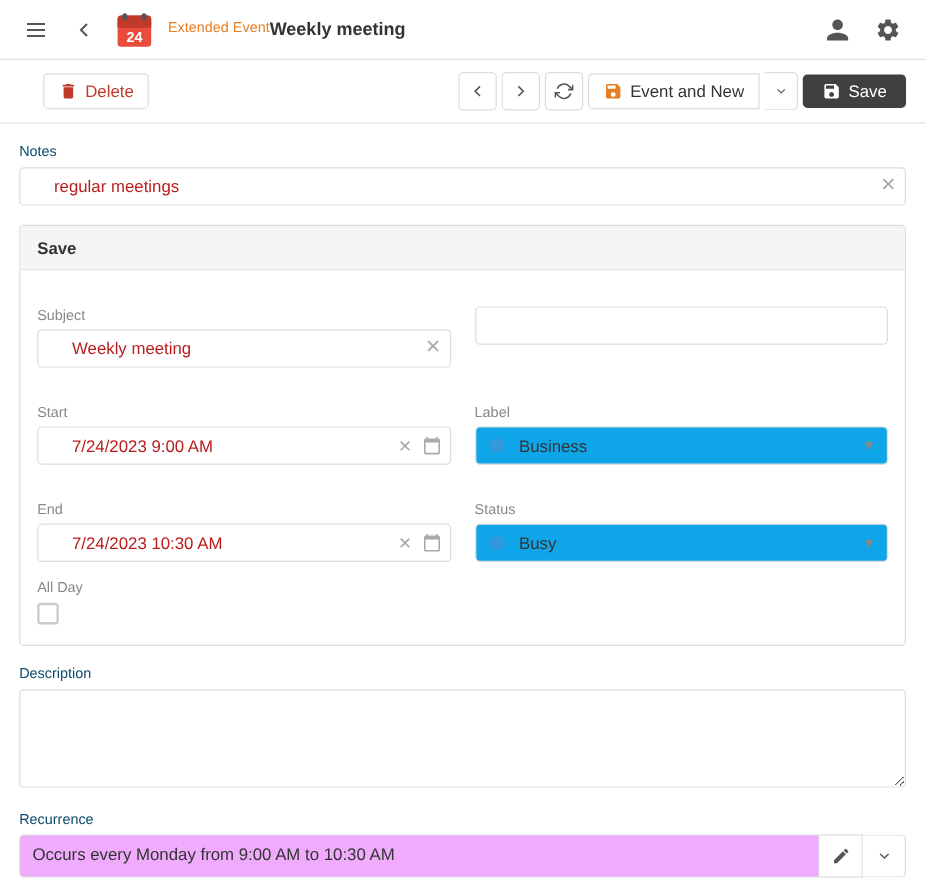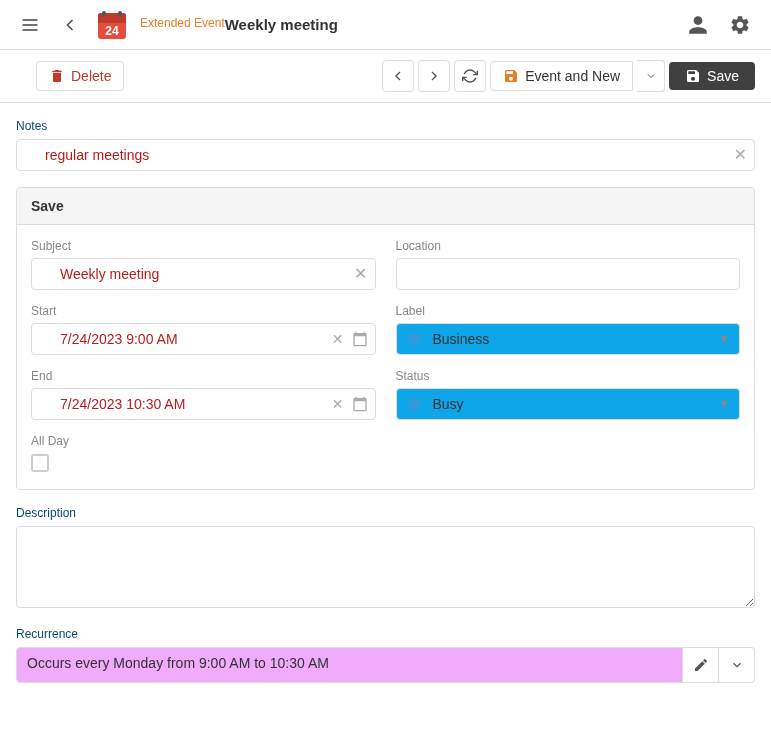--- a/index.html
+++ b/index.html
@@ -227,20 +227,21 @@
     .event-section-body {
       padding: 14px;
     }
     .form-row {
       display: flex;
       gap: 20px;
       margin-bottom: 14px;
     }
     .form-col {
       flex: 1;
+      margin-top: 16px;
     }
     .form-field-label {
       font-size: 12px;
       color: #888;
       margin-bottom: 5px;
       display: block;
     }
     .input-with-icons {
       position: relative;
       display: flex;
@@ -485,21 +486,20 @@
 
       <div class="form-row">
         <div class="form-col">
           <label class="form-field-label">Subject</label>
           <div class="input-wrap" style="margin-bottom:0">
             <input class="input-field" type="text" value="Weekly meeting" style="">
             <button class="clear-btn">✕</button>
           </div>
         </div>
         <div class="form-col">
-          <label class="form-field-label">Location</label>
           <input class="input-field" type="text" style="">
         </div>
       </div>
 
       <div class="form-row">
         <div class="form-col">
           <label class="form-field-label">Start</label>
           <div class="input-with-icons">
             <input class="input-field" type="text" value="7/24/2023 9:00 AM" style="">
             <div class="input-icons">

